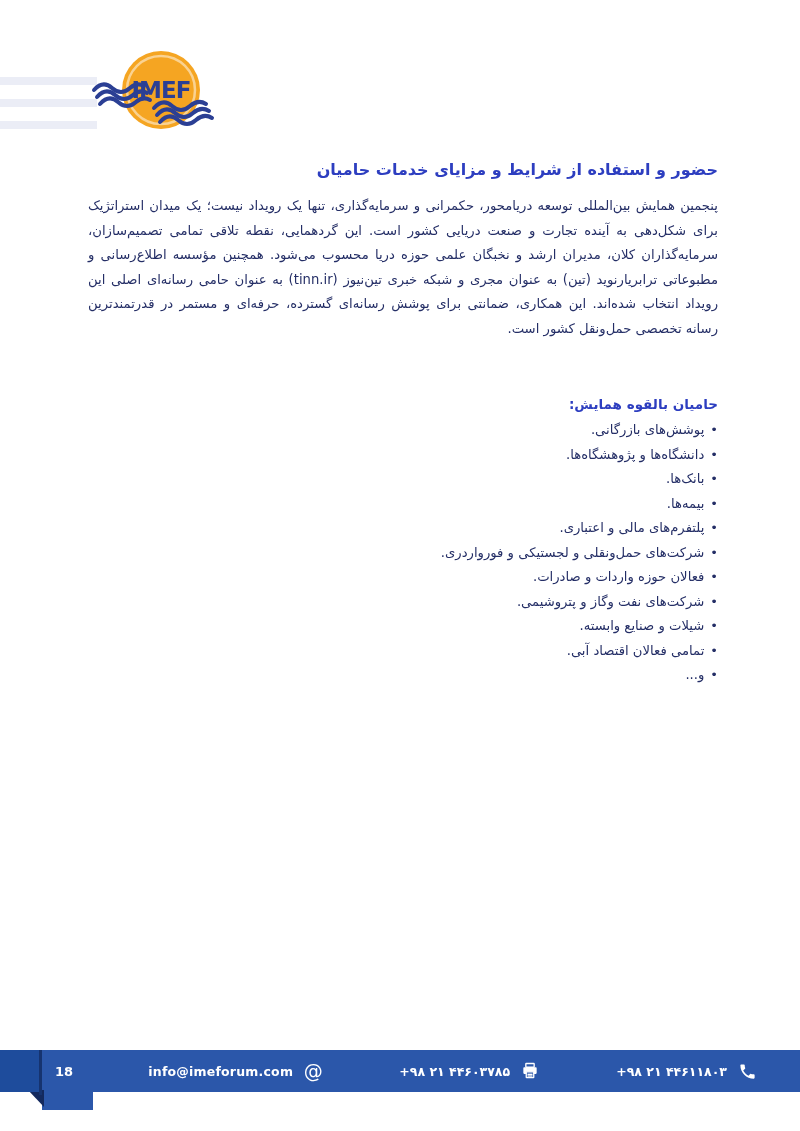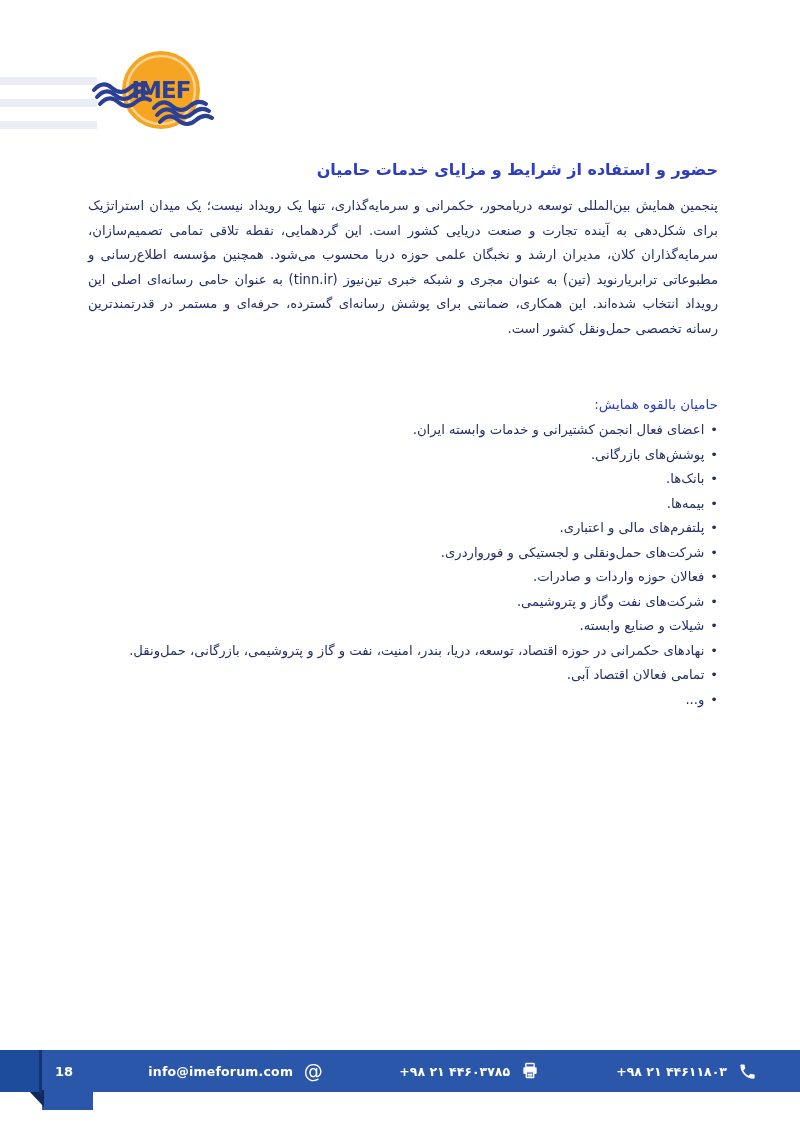--- a/index.html
+++ b/index.html
@@ -18,21 +18,21 @@
   .heading{
     position:absolute;right:82px;top:160px;direction:rtl;
     font-size:16px;font-weight:bold;color:#2d3ec0;letter-spacing:0;
   }
   .paragraph{
     position:absolute;right:82px;left:88px;top:194px;direction:rtl;
     font-size:13.2px;line-height:24.6px;color:#242e66;text-align:justify;
   }
   .subheading{
     position:absolute;right:82px;top:396px;direction:rtl;
-    font-size:13.5px;font-weight:normal;color:#2d3ec0;
+    font-size:13.5px;font-weight:bold;color:#2d3ec0;
   }
   .bullet-list{
     position:absolute;right:82px;left:100px;top:421px;direction:rtl;
   }
   .bullet-item{
     display:block;margin-bottom:7px;font-size:13.2px;line-height:17.5px;
     color:#242e66;text-align:right;
   }
   .bullet-item .dot{margin-left:6px;font-size:13px;color:#242e66;}
 
@@ -78,28 +78,28 @@
 </svg>
 
 <div class="heading">حضور و استفاده از شرایط و مزایای خدمات حامیان</div>
 
 <div class="paragraph">پنجمین همایش بین‌المللی توسعه دریامحور، حکمرانی و سرمایه‌گذاری، تنها یک رویداد نیست؛ یک میدان استراتژیک برای شکل‌دهی به آینده تجارت و صنعت دریایی کشور است. این گردهمایی، نقطه تلاقی تمامی تصمیم‌سازان، سرمایه‌گذاران کلان، مدیران ارشد و نخبگان علمی حوزه دریا محسوب می‌شود. همچنین مؤسسه اطلاع‌رسانی و مطبوعاتی ترابریارنوید (تین) به عنوان مجری و شبکه خبری تین‌نیوز (tinn.ir) به عنوان حامی رسانه‌ای اصلی این رویداد انتخاب شده‌اند. این همکاری، ضمانتی برای پوشش رسانه‌ای گسترده، حرفه‌ای و مستمر در قدرتمندترین رسانه تخصصی حمل‌ونقل کشور است.</div>
 
 <div class="subheading">حامیان بالقوه همایش:</div>
 
 <div class="bullet-list">
 
-    <div class="bullet-item">
-      <span class="dot">•</span><span>اعضای فعال انجمن کشتیرانی و خدمات وابسته ایران.</span>
-    </div>
 
     <div class="bullet-item">
       <span class="dot">•</span><span>پوشش‌های بازرگانی.</span>
     </div>
 
+    <div class="bullet-item">
+      <span class="dot">•</span><span>دانشگاه‌ها و پژوهشگاه‌ها.</span>
+    </div>
 
     <div class="bullet-item">
       <span class="dot">•</span><span>بانک‌ها.</span>
     </div>
 
     <div class="bullet-item">
       <span class="dot">•</span><span>بیمه‌ها.</span>
     </div>
 
     <div class="bullet-item">
@@ -115,23 +115,20 @@
     </div>
 
     <div class="bullet-item">
       <span class="dot">•</span><span>شرکت‌های نفت وگاز و پتروشیمی.</span>
     </div>
 
     <div class="bullet-item">
       <span class="dot">•</span><span>شیلات و صنایع وابسته.</span>
     </div>
 
-    <div class="bullet-item">
-      <span class="dot">•</span><span>نهادهای حکمرانی در حوزه اقتصاد، توسعه، دریا، بندر، امنیت، نفت و گاز و پتروشیمی، بازرگانی، حمل‌ونقل.</span>
-    </div>
 
     <div class="bullet-item">
       <span class="dot">•</span><span>تمامی فعالان اقتصاد آبی.</span>
     </div>
 
     <div class="bullet-item">
       <span class="dot">•</span><span>و...</span>
     </div>
   </div>
 

